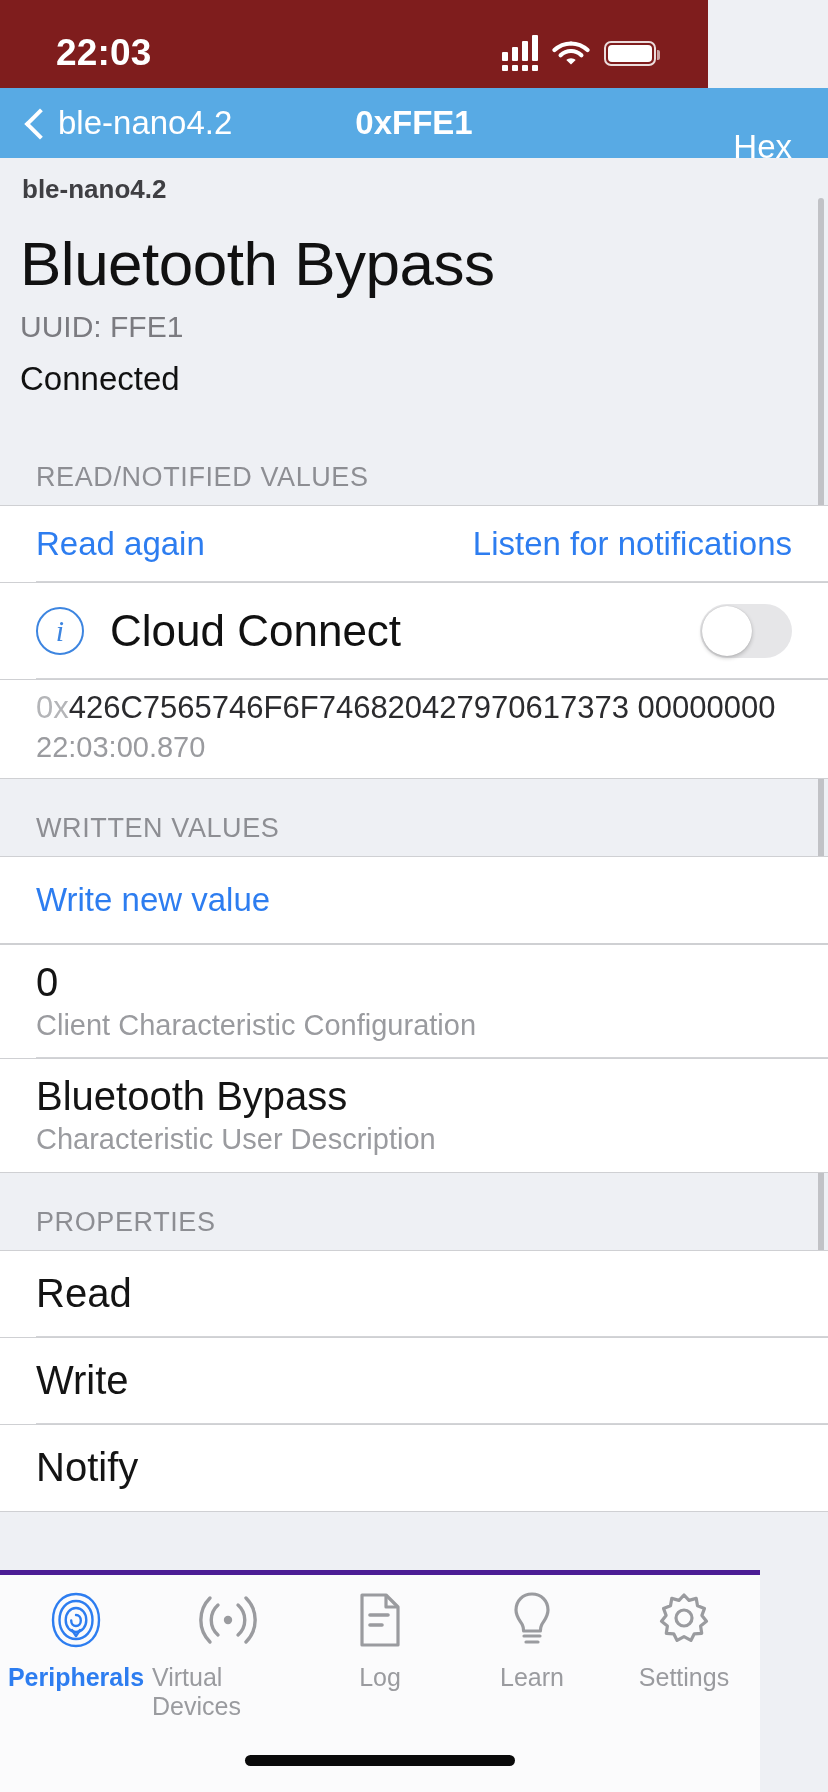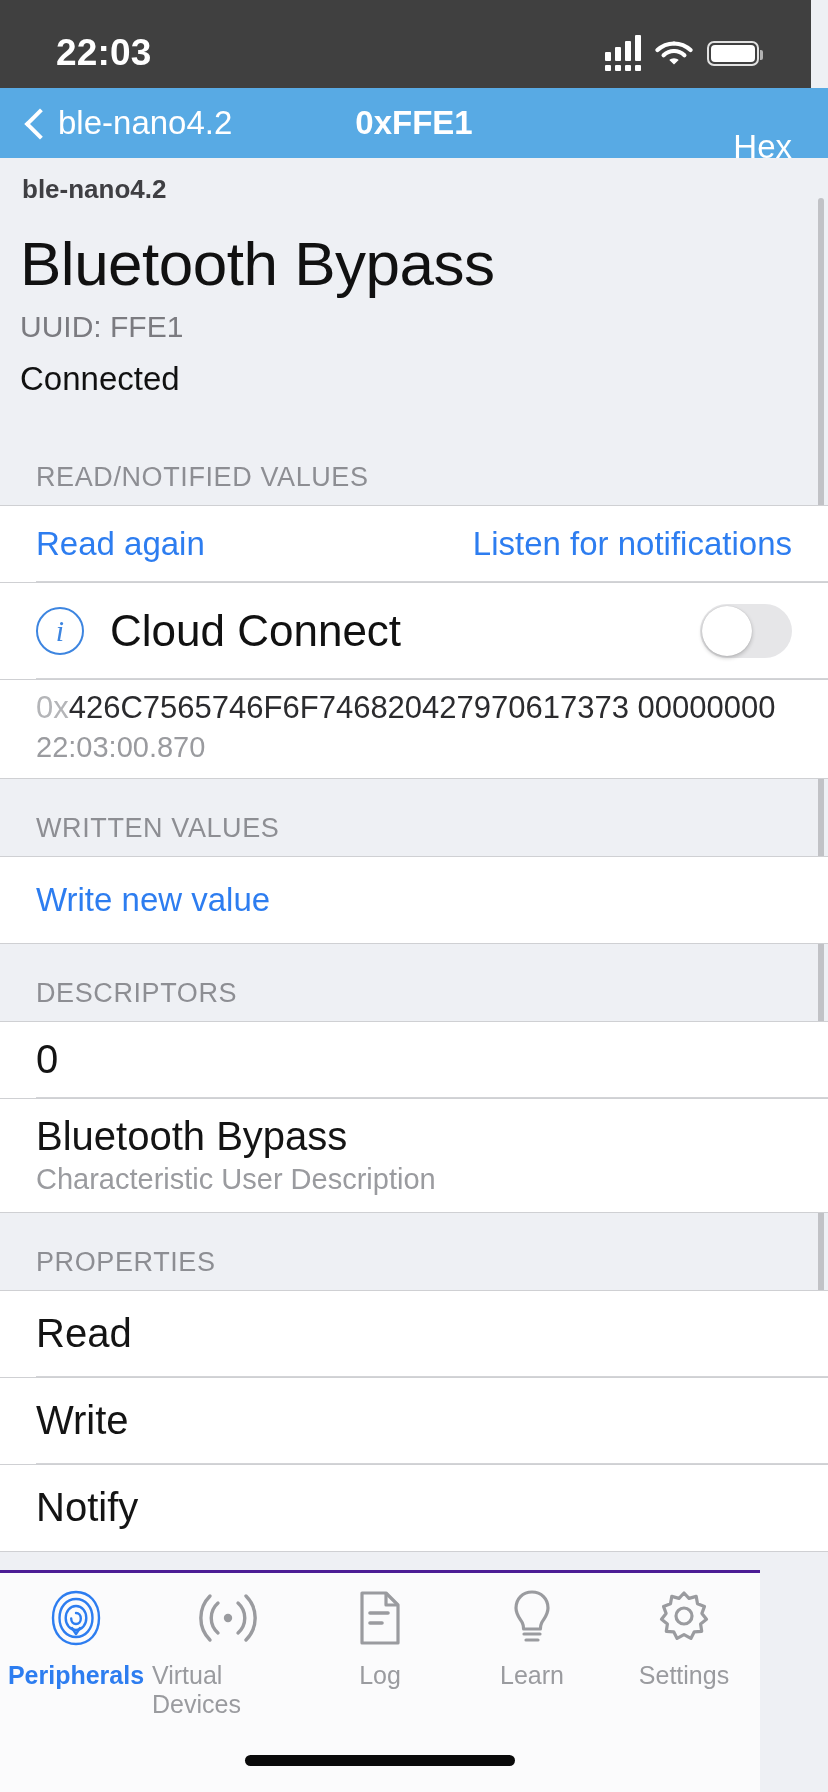--- a/index.html
+++ b/index.html
@@ -7,22 +7,22 @@
   body {
     font-family:"Liberation Sans", sans-serif;
     background:#ffffff;
     -webkit-font-smoothing:antialiased;
     overflow:hidden;
   }
   .phone { position:relative; width:828px; height:1792px; background:#eef0f4; overflow:hidden; }
 
   
   .statusbar {
-    position:absolute; top:0; left:0; width:811px; height:88px;
-    background:#404040;
+    position:absolute; top:0; left:0; width:708px; height:88px;
+    background:#7f1d1d;
     display:flex; align-items:center; justify-content:space-between;
     padding:18px 52px 0 56px;
   }
   .clock { color:#fff; font-size:37px; font-weight:600; letter-spacing:0.2px; }
   .status-right { display:flex; align-items:center; gap:14px; }
   .cell-bars { display:flex; align-items:flex-end; gap:4px; height:26px; }
   .cell-bars i { display:block; width:6px; background:#fff; border-radius:1px; }
   .cell-bars i:nth-child(1){ height:9px; }
   .cell-bars i:nth-child(2){ height:14px; }
   .cell-bars i:nth-child(3){ height:20px; }
@@ -124,21 +124,21 @@
   .row-simple { height:86px; display:flex; align-items:center; }
   .row-simple .t { font-size:40px; color:#141414; font-weight:300; }
 
   .row-desc { padding:14px 0 16px 0; position:relative; }
   .desc-main { font-size:40px; color:#141414; font-weight:300; line-height:1.15; }
   .desc-sub { margin-top:4px; font-size:29px; color:#9a9b9f; font-weight:300; }
 
   
   .tabbar {
     position:absolute; left:0; bottom:0; width:760px; height:222px;
-    background:#fbfbfc; border-top:3px solid #4c1d95;
+    background:#fbfbfc; border-top:5px solid #4c1d95;
   }
   .tabs { display:flex; height:150px; padding-top:12px; }
   .tab { flex:1; display:flex; flex-direction:column; align-items:center; gap:10px; }
   .tab .glyph { height:66px; display:flex; align-items:center; justify-content:center; }
   .tab .lbl { font-size:25px; color:#9a9b9f; }
   .tab.active .lbl { color:#2d7df0; font-weight:600; }
   .home-ind {
     position:absolute; bottom:26px; left:50%; transform:translateX(-50%);
     width:270px; height:11px; background:#0a0a0a; border-radius:6px;
   }
@@ -228,24 +228,24 @@
       </div>
     </div>
 
     <div class="sec-header">WRITTEN VALUES</div>
     <div class="cell last">
       <div class="row-simple">
         <span class="link">Write new value</span>
       </div>
     </div>
 
-    <div class="sec-header">DESCRIPTORS</div>
     <div class="cell">
       <div class="row-desc">
         <div class="desc-main">0</div>
+        <div class="desc-sub">Client Characteristic Configuration</div>
       </div>
       <div class="sep-inset"></div>
     </div>
     <div class="cell last">
       <div class="row-desc">
         <div class="desc-main">Bluetooth Bypass</div>
         <div class="desc-sub">Characteristic User Description</div>
       </div>
     </div>
 

